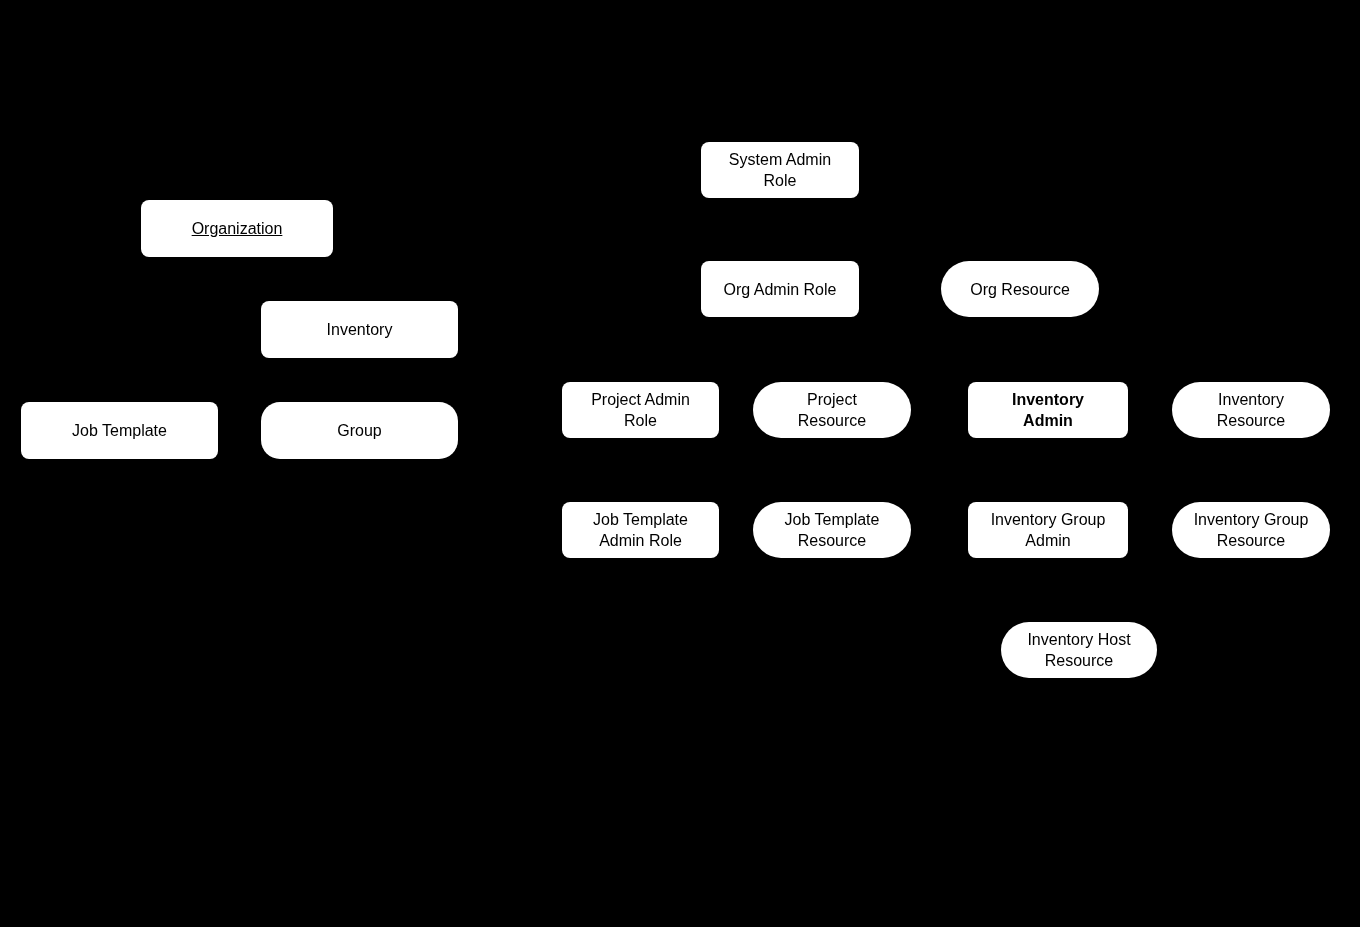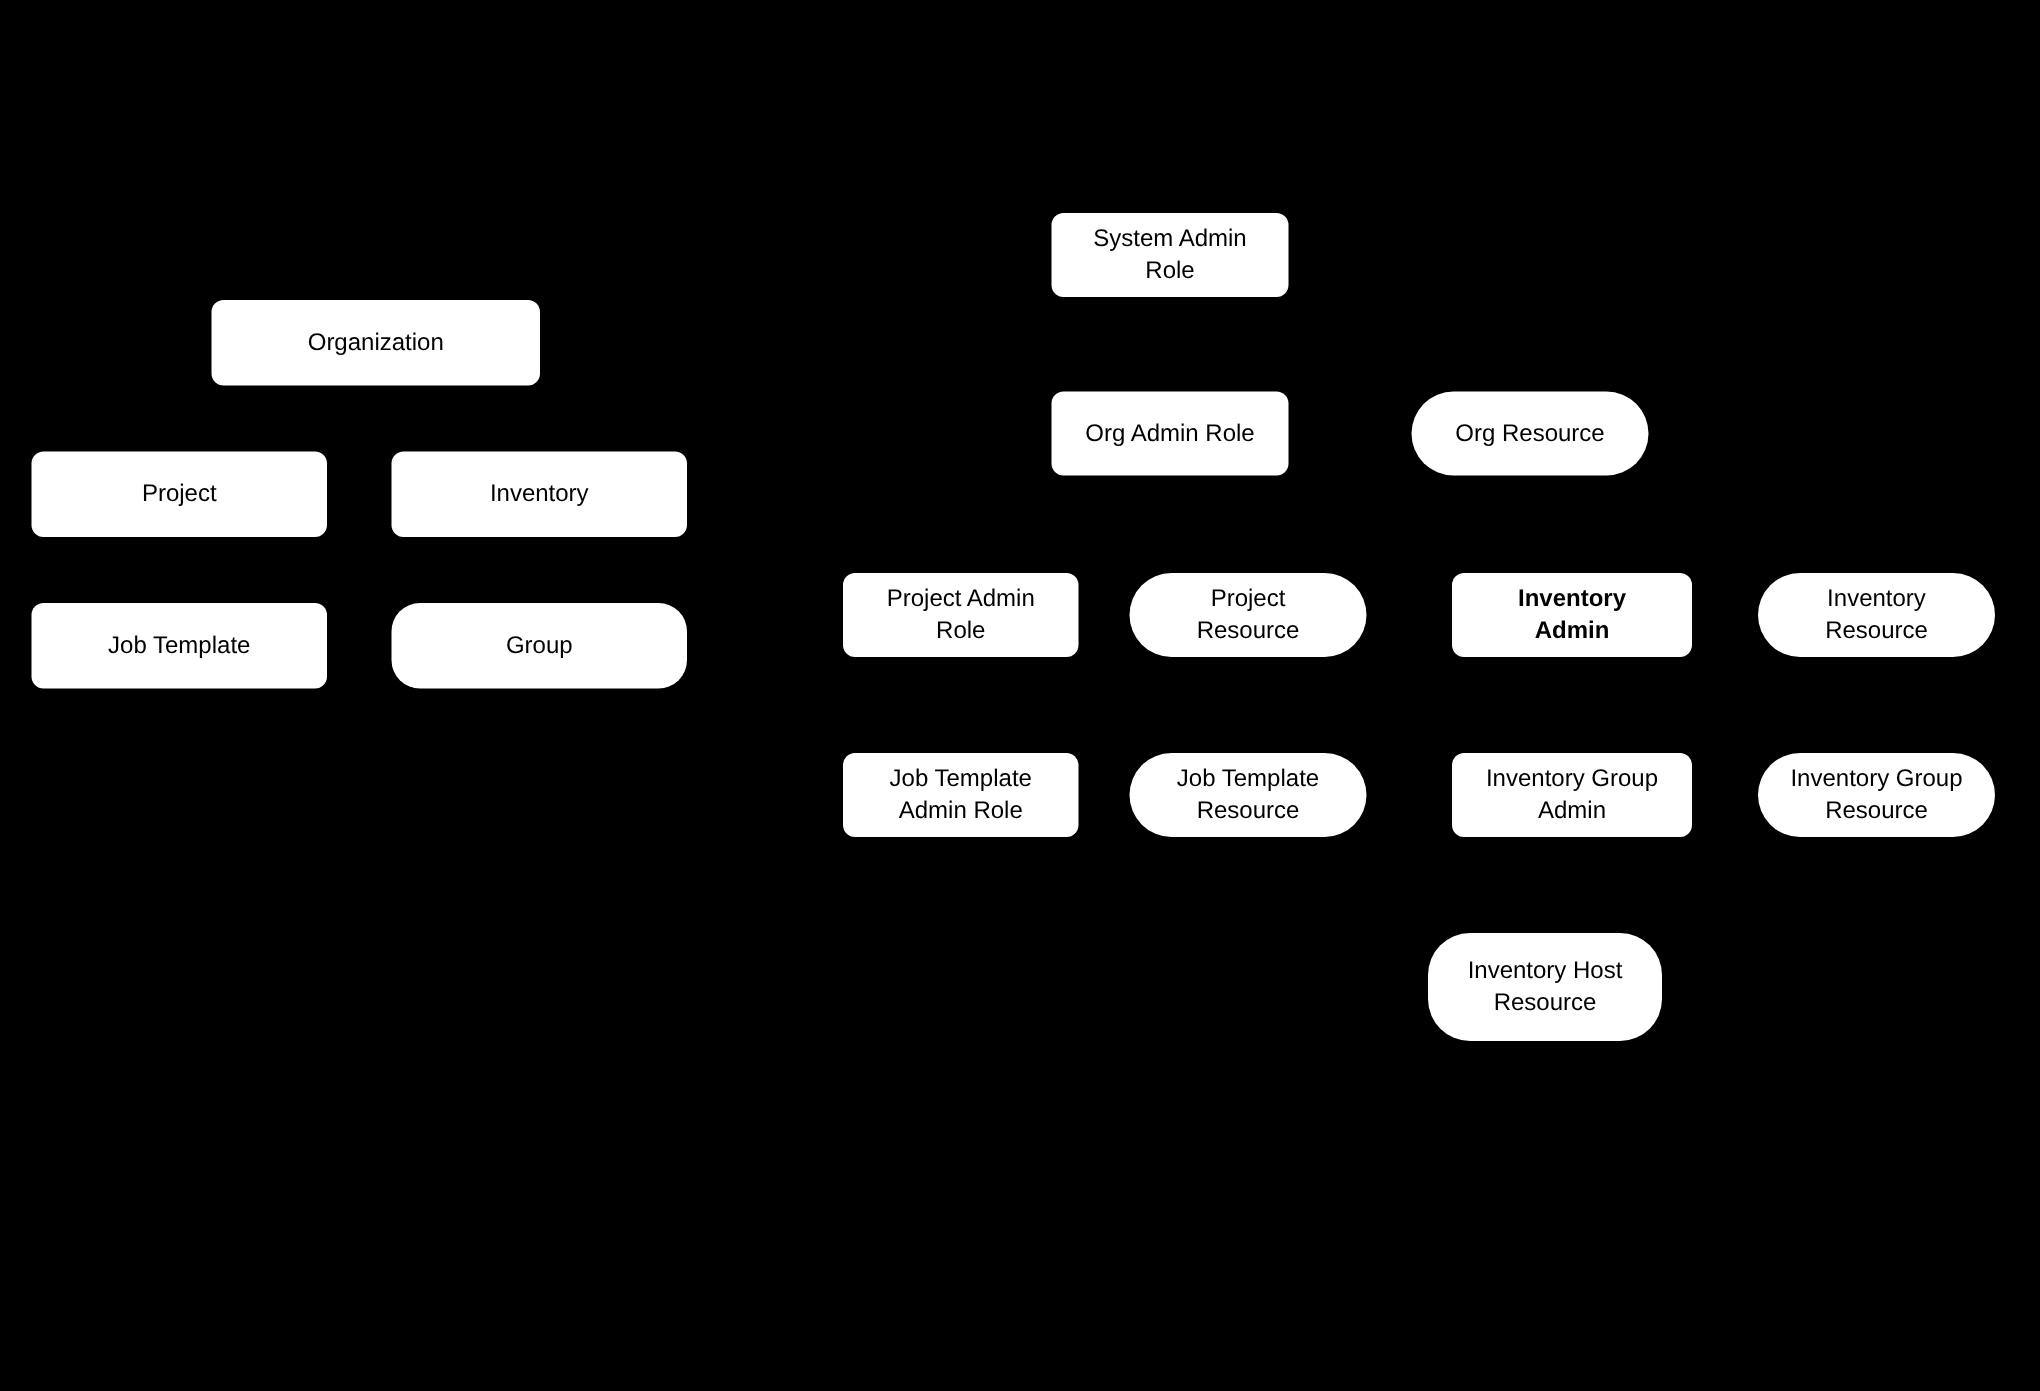--- a/index.html
+++ b/index.html
@@ -38,23 +38,22 @@
   }
   .pill {
     border-radius: 28px;
   }
 </style>
 </head>
 <body>
 
 <div class="canvas">
 
-  <div class="node rect" style="left:141px; top:200px; width:219px; height:57px;">Organization</div>
+  <div class="node rect" style="left:141px; top:200px; width:192px; height:57px;text-decoration:underline;">Organization</div>
 
-  <div class="node rect" style="left:21px; top:301px; width:197px; height:57px;">Project</div>
 
   <div class="node rect" style="left:261px; top:301px; width:197px; height:57px;">Inventory</div>
 
   <div class="node rect" style="left:21px; top:402px; width:197px; height:57px;">Job Template</div>
 
   <div class="node rect" style="left:261px; top:402px; width:197px; height:57px;border-radius:19px;">Group</div>
 
 
   <div class="node rect" style="left:701px; top:142px; width:158px; height:56px;">System Admin
 Role</div>
@@ -78,16 +77,16 @@
 
   <div class="node pill" style="left:753px; top:502px; width:158px; height:56px;">Job Template
 Resource</div>
 
   <div class="node rect" style="left:968px; top:502px; width:160px; height:56px;">Inventory Group
 Admin</div>
 
   <div class="node pill" style="left:1172px; top:502px; width:158px; height:56px;">Inventory Group
 Resource</div>
 
-  <div class="node pill" style="left:952px; top:622px; width:156px; height:72px;">Inventory Host
+  <div class="node pill" style="left:1001px; top:622px; width:156px; height:56px;">Inventory Host
 Resource</div>
 
 </div>
 
 </body></html>

